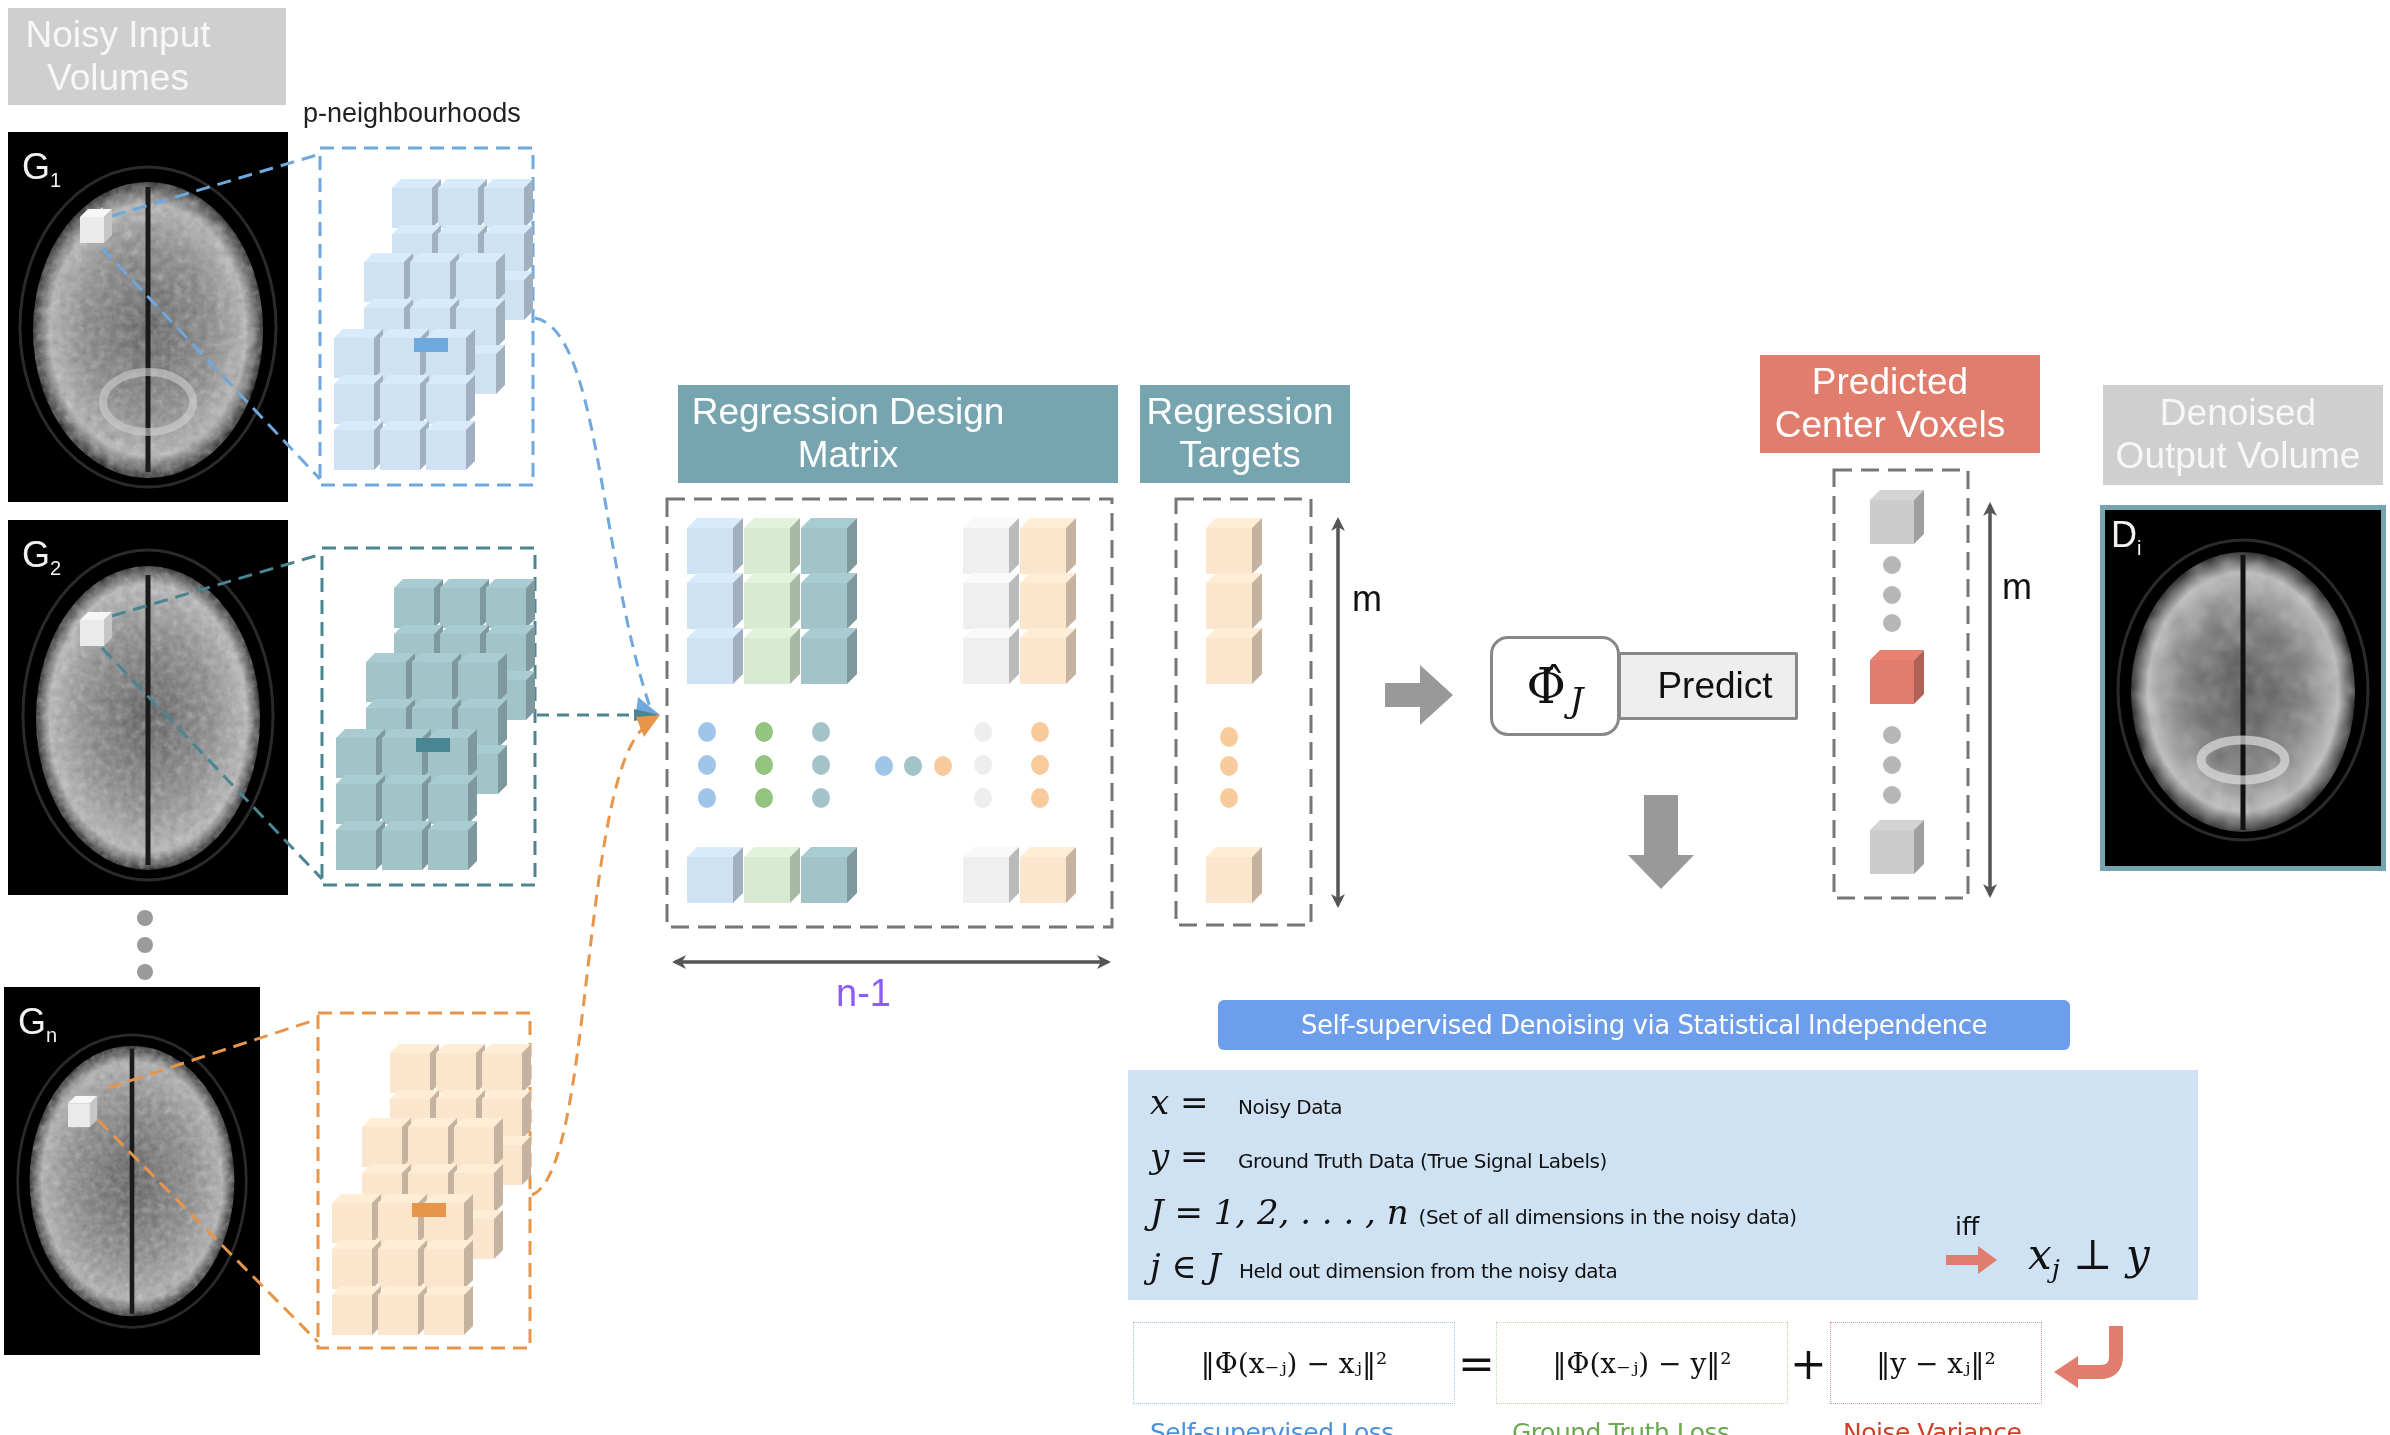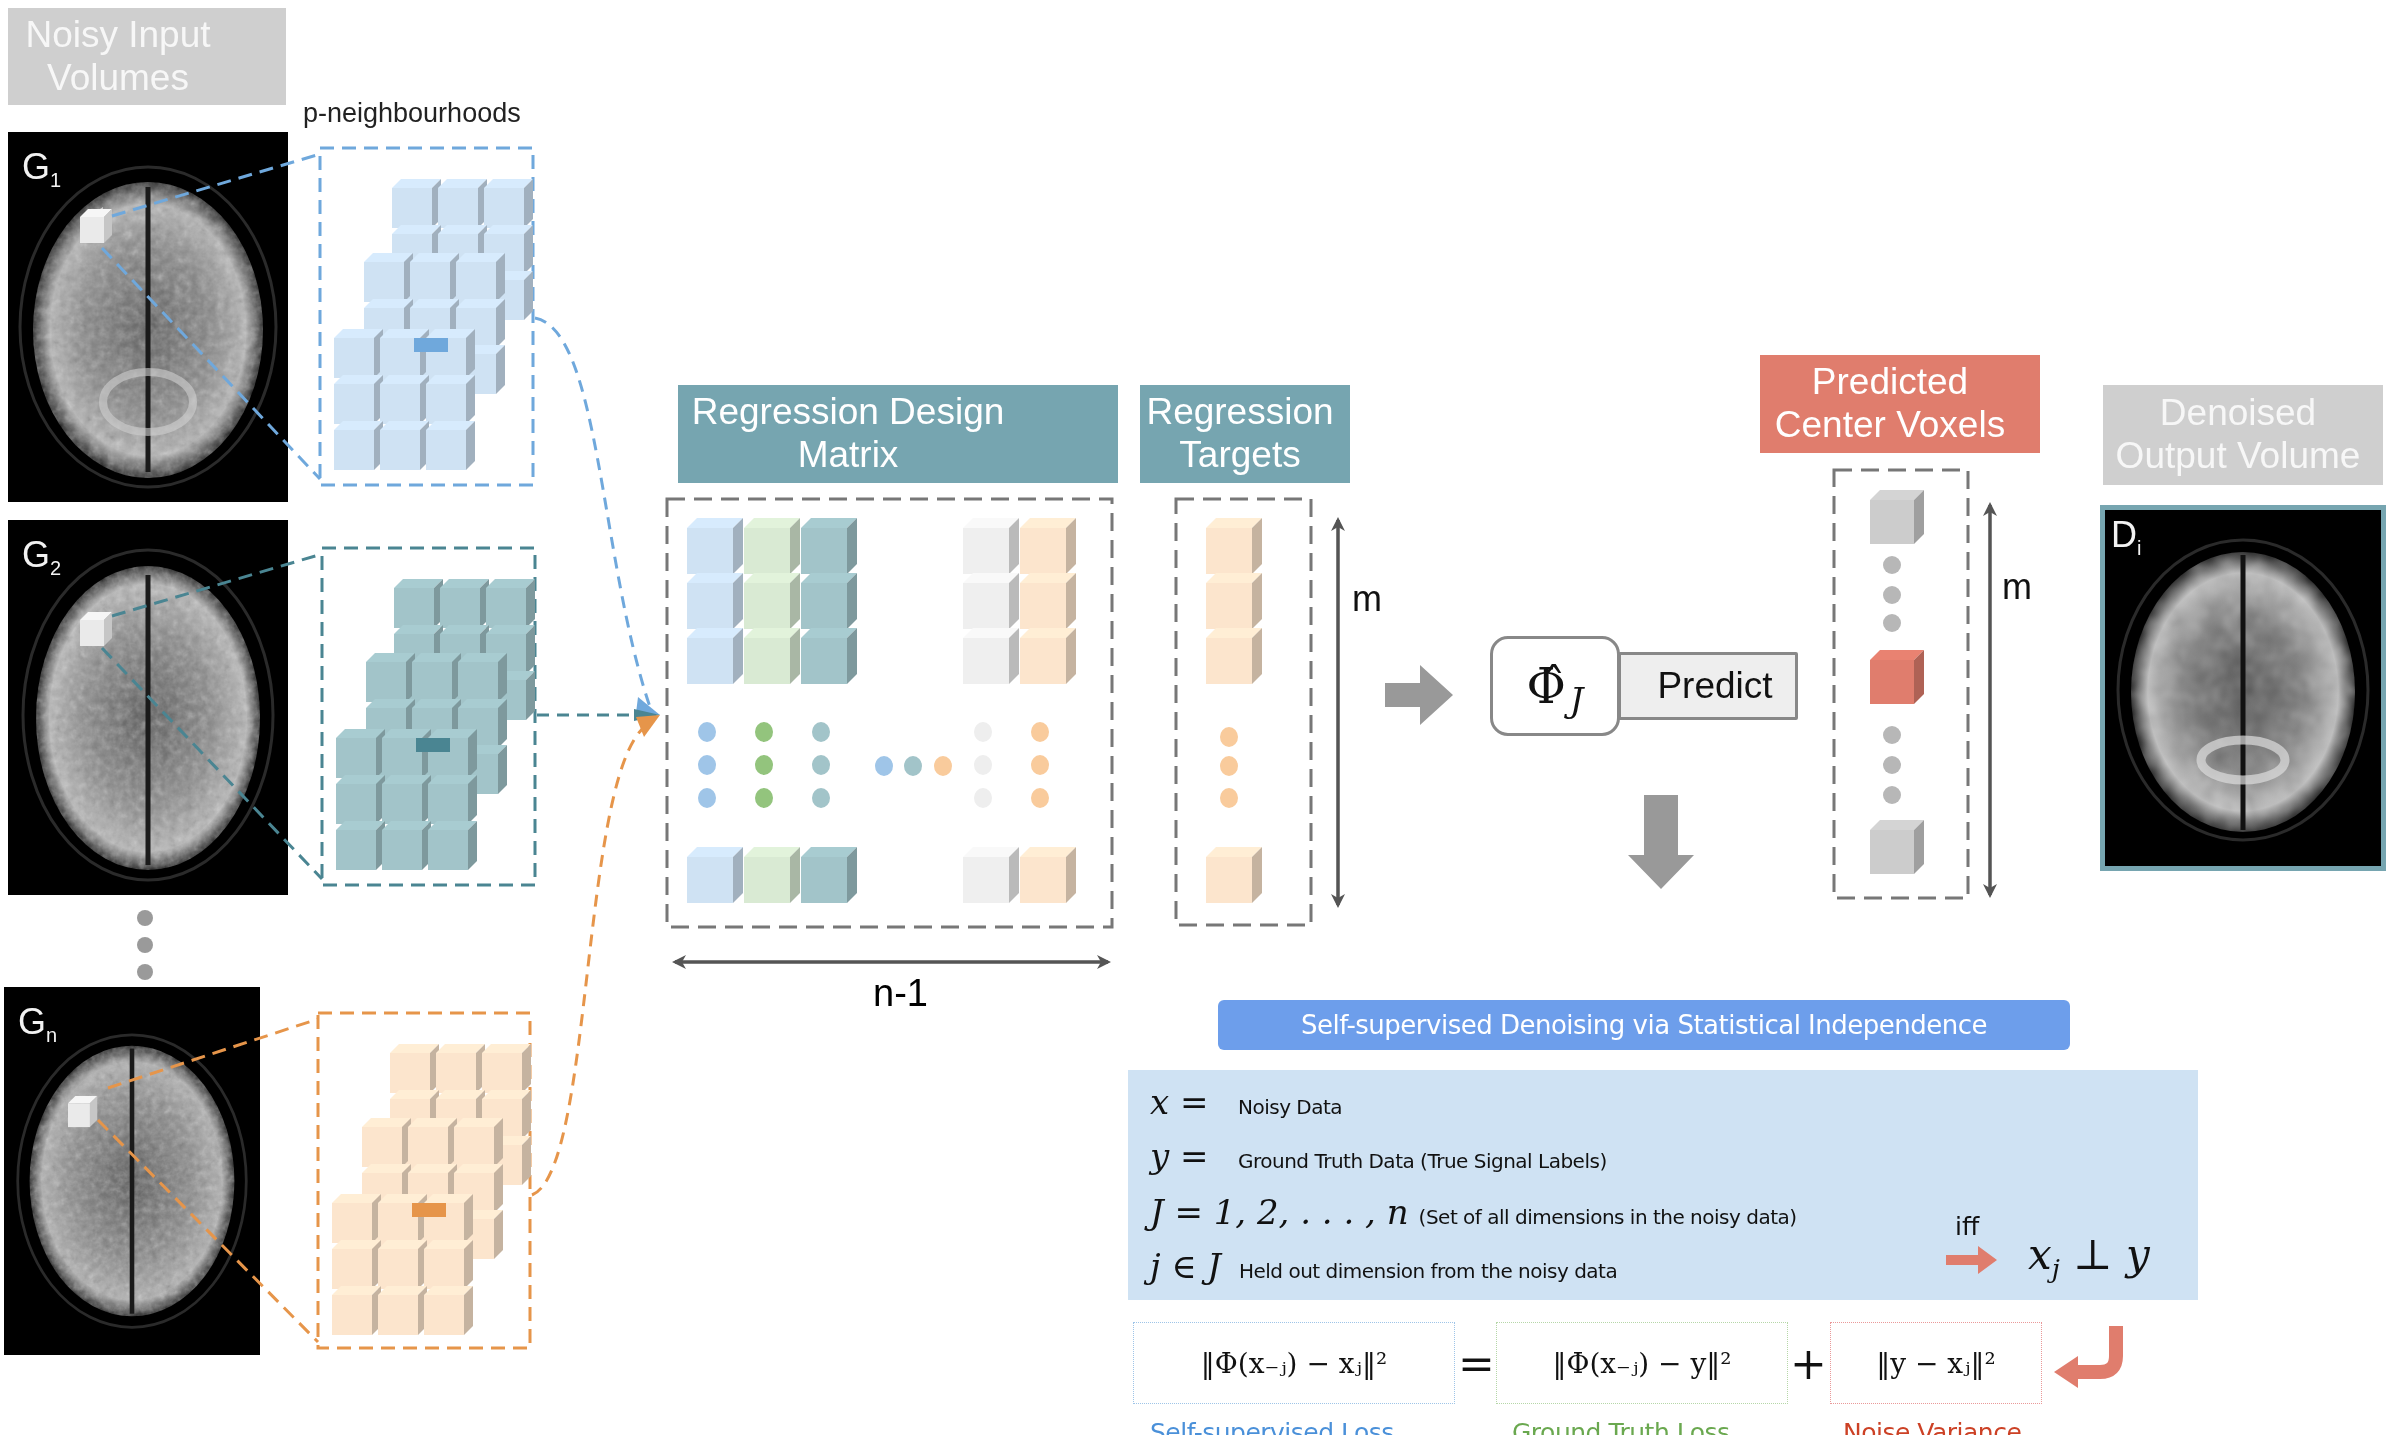--- a/index.html
+++ b/index.html
@@ -719,21 +719,21 @@
   <rect x="667" y="499" width="445" height="428" fill="none" stroke="#777" stroke-width="3" stroke-dasharray="18,9"></rect>
   <rect x="1176" y="499" width="135" height="426" fill="none" stroke="#777" stroke-width="3" stroke-dasharray="18,9"></rect>
 
   <line x1="1338" y1="520" x2="1338" y2="905" stroke="#555" stroke-width="3" marker-end="url(#arrowDark)"></line>
   <line x1="1338" y1="905" x2="1338" y2="520" stroke="#555" stroke-width="3" marker-end="url(#arrowDark)"></line>
 
   <line x1="675" y1="962" x2="1108" y2="962" stroke="#555" stroke-width="3" marker-end="url(#arrowDark)"></line>
   <line x1="1108" y1="962" x2="675" y2="962" stroke="#555" stroke-width="3" marker-end="url(#arrowDark)"></line>
 </svg>
 <div class="lbl" style="left:1352px;top:578px;font-size:36px;color:#111;">m</div>
-<div class="lbl" style="left:873px;top:972px;font-size:38px;color:#000000;">n-1</div>
+<div class="lbl" style="left:836px;top:972px;font-size:38px;color:#8b5cf6;">n-1</div>
 
 <svg class="abs" style="left:1385px;top:665px;" width="70" height="60">
   <polygon points="0,18 35,18 35,0 68,30 35,60 35,42 0,42" fill="#999"></polygon>
 </svg>
 <div class="abs" style="left:1618px;top:652px;width:180px;height:68px;background:#eeeeee;border:3px solid #888;border-radius:2px;box-sizing:border-box;display:flex;align-items:center;justify-content:center;font-size:37px;color:#111;">
   <span style="padding-left:14px;">Predict</span>
 </div>
 <div class="abs" style="left:1490px;top:636px;width:130px;height:100px;background:#fff;border:3px solid #888;border-radius:18px;box-sizing:border-box;display:flex;align-items:center;justify-content:center;">
   <span class="math rm" style="font-size:48px;color:#111;font-style:normal;">Φ̂</span>
   <span class="math" style="font-size:34px;color:#111;margin-top:28px;margin-left:4px;">J</span>

